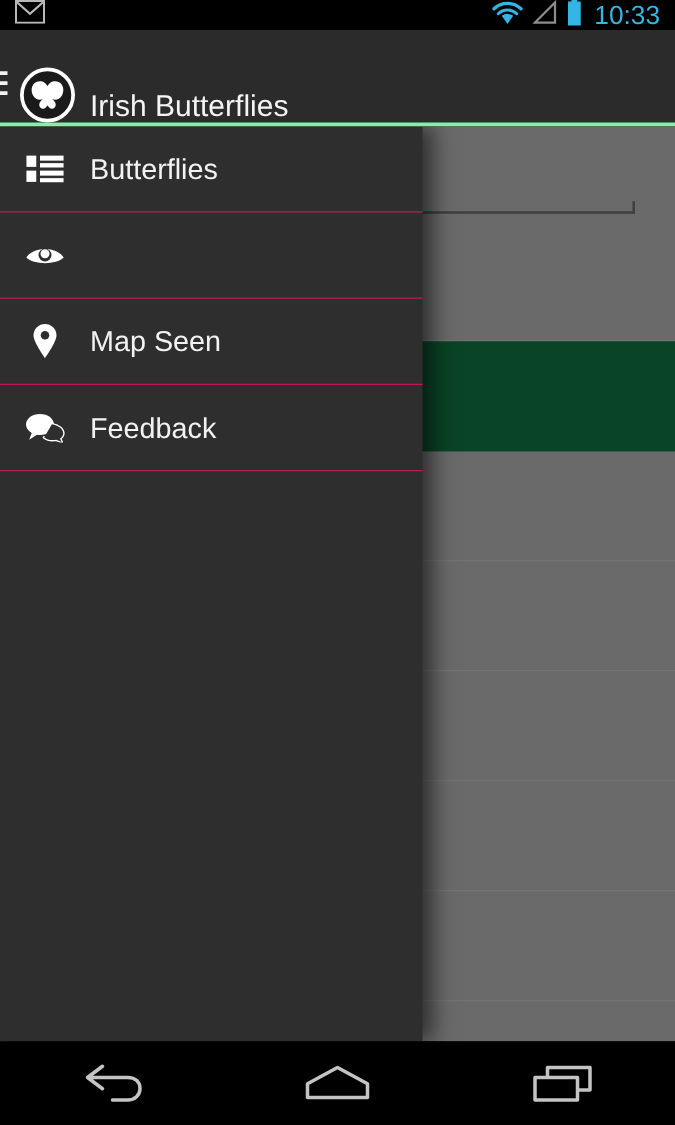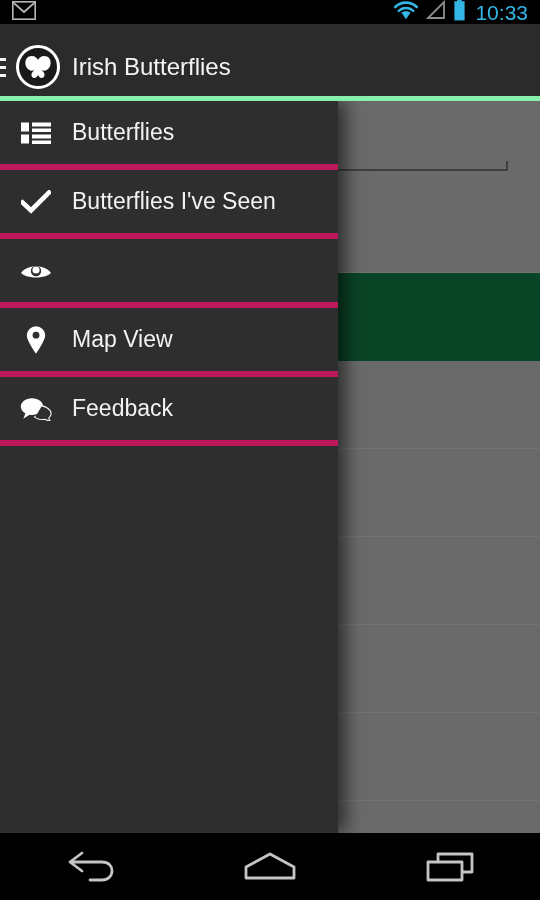--- a/index.html
+++ b/index.html
@@ -45,22 +45,22 @@
     padding-left: 2px;
   }
 
   
   #action-bar {
     position: absolute;
     left: 0; top: 38px;
     width: 540px; height: 63px;
     background: #2b2b2b;
     display: flex;
-    align-items: center;
-    border-bottom: 5px solid #86efac;
+    align-items: flex-end;
+    border-bottom: 3px solid #86efac;
     box-sizing: border-box;
     z-index: 6;
   }
   #drawer-toggle {
     width: 16px;
     height: 63px;
     display: flex;
     flex-direction: column;
     justify-content: center;
     gap: 5px;
@@ -147,21 +147,21 @@
     height: 732px;
     background: #2e2e2e;
     z-index: 5;
     box-shadow: 8px 0 16px rgba(0,0,0,0.55);
   }
   .drawer-item {
     position: relative;
     height: 69px;
     display: flex;
     align-items: center;
-    border-bottom: 6px solid #be185d;
+    border-bottom: 1px solid #be185d;
     box-sizing: border-box;
   }
   .drawer-item .di-icon {
     width: 72px;
     display: flex;
     align-items: center;
     justify-content: center;
     flex: none;
   }
   .drawer-item .di-label {
@@ -252,47 +252,39 @@
           <rect x="0" y="12.5" width="8" height="9" fill="#ffffff"></rect>
           <rect x="11" y="0.5" width="19" height="4" fill="#ffffff"></rect>
           <rect x="11" y="6.5" width="19" height="3.5" fill="#ffffff"></rect>
           <rect x="11" y="12.5" width="19" height="4" fill="#ffffff"></rect>
           <rect x="11" y="18.5" width="19" height="3.5" fill="#ffffff"></rect>
         </svg>
       </span>
       <span class="di-label">Butterflies</span>
     </div>
 
-    <div class="drawer-item">
-      <span class="di-icon">
-        <svg width="30" height="24" viewBox="0 0 30 24">
-          <path d="M1.5 12.5 L10 20.5 L28 2.5" fill="none" stroke="#ffffff" stroke-width="4.6" stroke-linecap="square" stroke-linejoin="miter"></path>
-        </svg>
-      </span>
-      <span class="di-label">Butterflies I've Seen</span>
-    </div>
 
     <div class="drawer-item">
       <span class="di-icon">
         <svg width="32" height="20" viewBox="0 0 32 20">
           <path d="M1 12 C7 3 25 3 31 12 C25 18 7 18 1 12 Z" fill="#ffffff"></path>
           <circle cx="16" cy="10" r="5.2" fill="#2e2e2e"></circle>
           <circle cx="16" cy="9" r="3.6" fill="#ffffff"></circle>
         </svg>
       </span>
     </div>
 
     <div class="drawer-item">
       <span class="di-icon">
         <svg width="20" height="28" viewBox="0 0 20 28">
           <path d="M10 27.5 C10 27.5 19.2 14.6 19.2 9.4 A9.2 9.2 0 0 0 0.8 9.4 C0.8 14.6 10 27.5 10 27.5 Z" fill="#ffffff"></path>
           <circle cx="10" cy="9.2" r="3.4" fill="#2e2e2e"></circle>
         </svg>
       </span>
-      <span class="di-label">Map View</span>
+      <span class="di-label">Map Seen</span>
     </div>
 
     <div class="drawer-item">
       <span class="di-icon">
         <svg width="32" height="24" viewBox="0 0 32 24">
           <path d="M12 1.2 C5.5 1.2 0.8 5 0.8 9.6 C0.8 12.4 2.6 14.9 5.4 16.4 L3.3 21.8 L9.6 17.8 C10.4 17.9 11.2 18 12 18 C18.5 18 23.2 14.2 23.2 9.6 C23.2 5 18.5 1.2 12 1.2 Z" fill="#ffffff"></path>
           <path d="M21.5 9.4 C26.6 10.3 30.6 13.2 30.6 16.6 C30.6 18.3 29.6 19.8 28 20.9 L29.3 23.6 L25 21.7 C24.1 21.9 23.1 22 22.1 22 C19.4 22 17 21.2 15.3 19.9" fill="none" stroke="#ffffff" stroke-width="2.2" stroke-linecap="round" stroke-linejoin="round"></path>
           <path d="M21.5 9.4 C26.6 10.3 30.6 13.2 30.6 16.6 C30.6 18.3 29.6 19.8 28 20.9 L29.3 23.6 L25 21.7 C24.1 21.9 23.1 22 22.1 22 C19.4 22 17 21.2 15.3 19.9 Z" fill="#2e2e2e"></path>
         </svg>
       </span>

